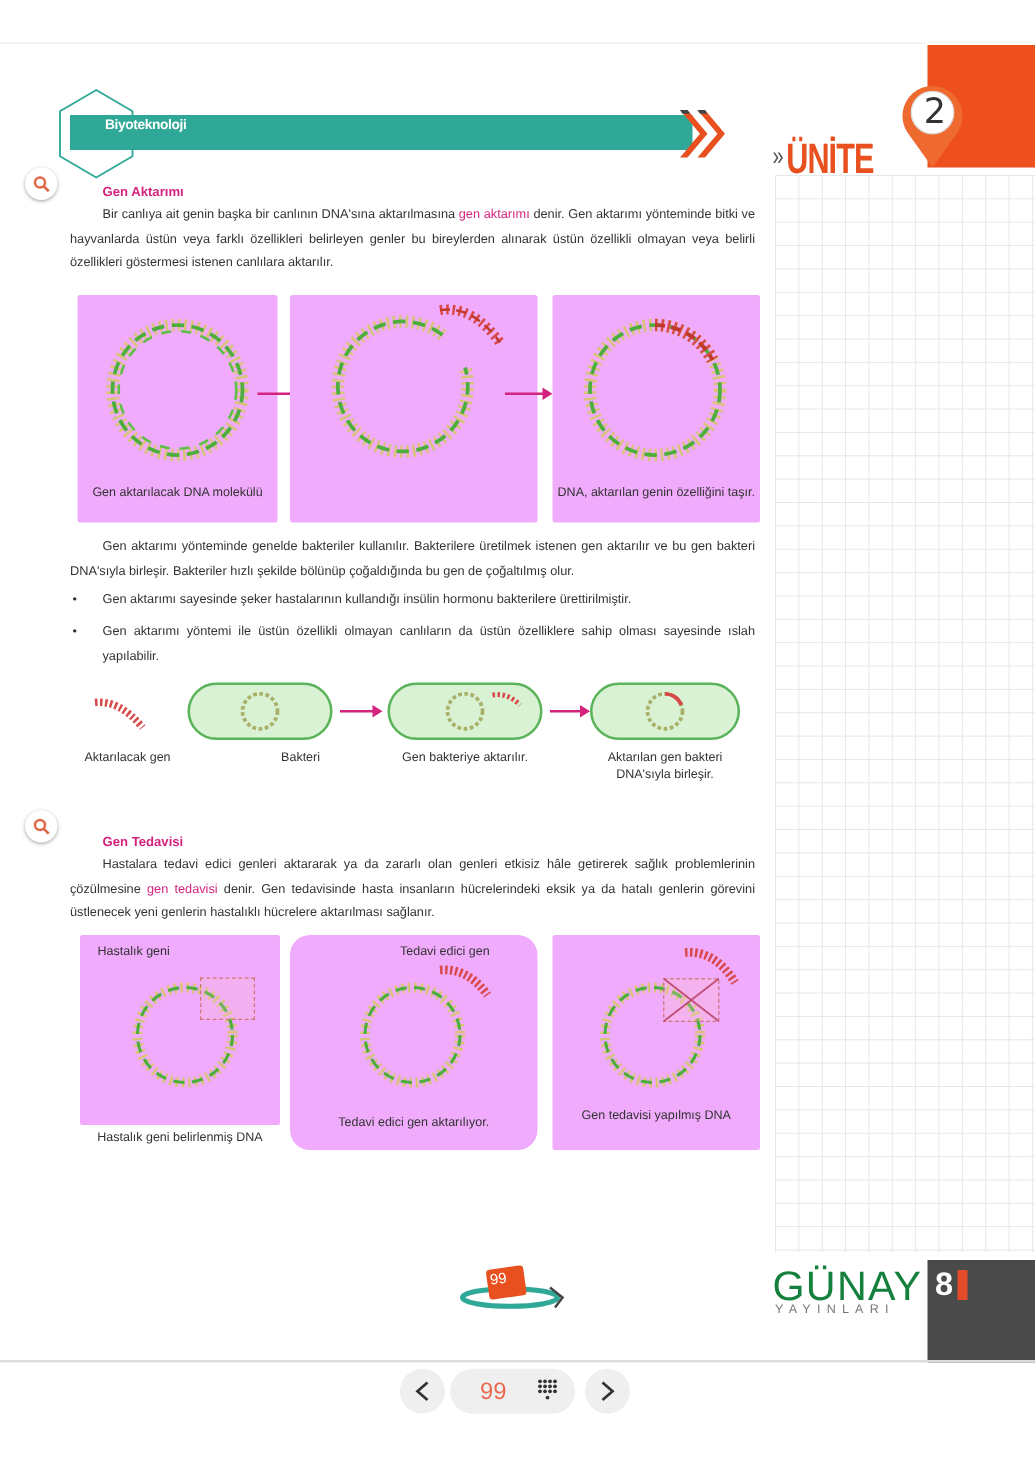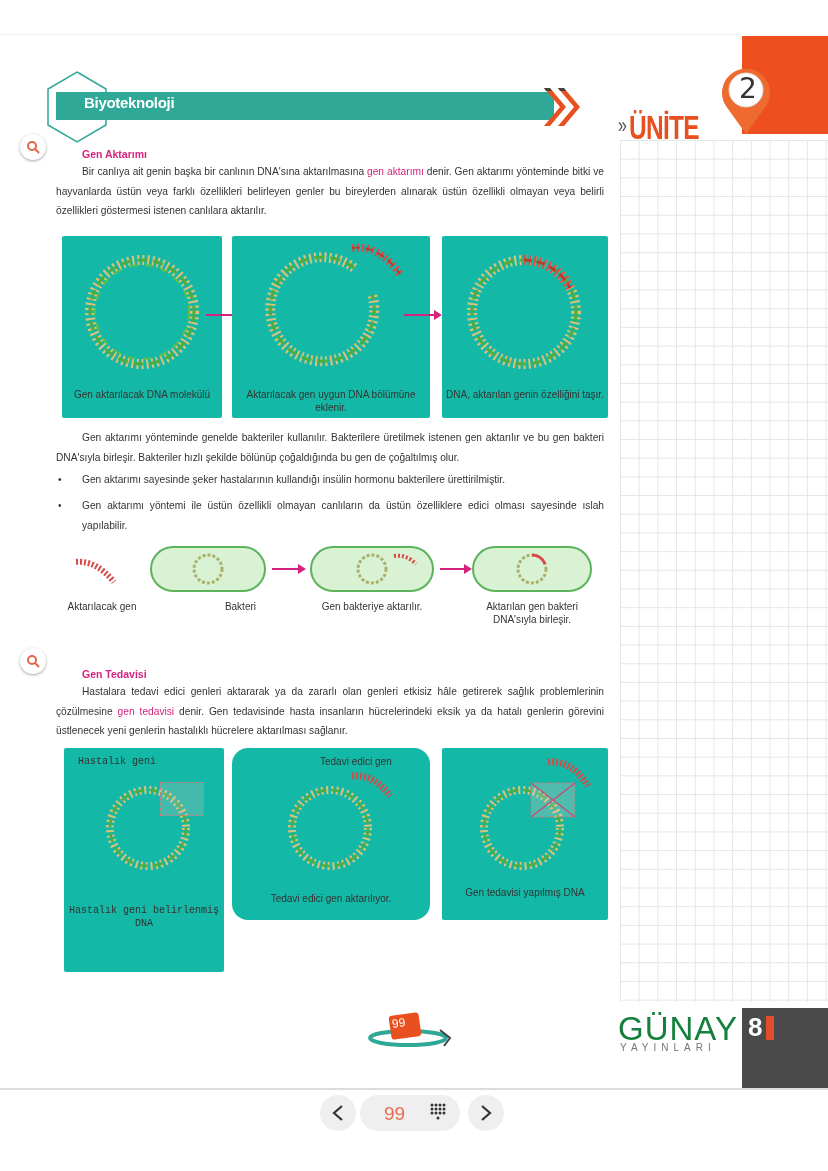--- a/index.html
+++ b/index.html
@@ -3,21 +3,21 @@
 <meta charset="utf-8">
 <style>
   * { box-sizing: border-box; margin: 0; padding: 0; }
   html, body { width: 828px; height: 1171px; background: #ffffff; overflow: hidden; }
   body { font-family: "Liberation Sans", "DejaVu Sans", sans-serif; color: #333; position: relative; }
 
   .top-rule { position: absolute; left: 0; top: 34px; width: 740px; height: 1px; background: #efefef; }
 
   
   .header-band { position: absolute; left: 56px; top: 92px; width: 498px; height: 28px; background: #2fa897; }
-  .header-title { position: absolute; left: 84px; top: 94px; font-size: 15px; font-weight: bold; color: #fff; letter-spacing: -0.3px; }
+  .header-title { position: absolute; left: 84px; top: 94px; font-size: 11px; font-weight: bold; color: #fff; letter-spacing: -0.3px; }
   .hex { position: absolute; left: 46px; top: 70px; width: 62px; height: 74px; }
   .chev { position: absolute; left: 540px; top: 84px; width: 44px; height: 46px; }
 
   
   .unit-block { position: absolute; left: 742px; top: 36px; width: 86px; height: 98px; background: #ee4f1e; }
   .unit-label { position: absolute; left: 618px; top: 108px; font-size: 34px; font-weight: bold; color: #e8501f; letter-spacing: -1px; transform: scaleX(0.72); transform-origin: left; font-family: "Liberation Sans", sans-serif; }
   .unit-label .arr { color: #555; font-size: 22px; font-weight: normal; vertical-align: 6px; margin-right: 4px; }
   .pin { position: absolute; left: 716px; top: 64px; width: 60px; height: 72px; }
   .pin-num { position: absolute; left: 730px; top: 72px; width: 36px; text-align: center; font-size: 28px; color: #333; font-family: "DejaVu Sans", sans-serif; }
 
@@ -32,21 +32,21 @@
   
   .mag { position: absolute; width: 26px; height: 26px; border-radius: 50%; background: #fff; box-shadow: 0 1px 3px rgba(0,0,0,0.35); display: flex; align-items: center; justify-content: center; }
   .mag svg { width: 14px; height: 14px; }
 
   .sec-title { position: absolute; font-size: 10.5px; font-weight: bold; color: #d4237f; }
   .para { position: absolute; font-size: 10.2px; line-height: 19.5px; color: #333; text-align: justify; }
   .para .indent { display: inline-block; width: 26px; }
   .hl { color: #d4237f; }
 
   
-  .panel { position: absolute; background: #14b8a6; border-radius: 2px; }
+  .panel { position: absolute; background: #f0abfc; border-radius: 2px; }
   .cap { position: absolute; left: 0; width: 100%; text-align: center; font-size: 10px; line-height: 13px; color: #333; }
   .cap-tl { position: absolute; font-size: 10px; color: #333; }
   .ring { position: absolute; }
   .arrow { position: absolute; height: 2px; background: #d4237f; }
   .arrow::after { content: ""; position: absolute; right: -2px; top: -4px; border-left: 8px solid #d4237f; border-top: 5px solid transparent; border-bottom: 5px solid transparent; }
 
   .bullet { position: absolute; left: 58px; font-size: 10px; color: #333; }
 
   
   .bact { position: absolute; height: 46px; background: #d9f2d3; border: 2px solid #5bb35b; border-radius: 24px; }
@@ -115,39 +115,38 @@
 <div class="arrow" style="left:206px; top:314px; width:38px;"></div>
 <div class="panel" style="left:232px; top:236px; width:198px; height:182px;">
   <svg class="ring" style="left:32px; top:14px;" width="124" height="124" viewBox="0 0 124 124">
     <path d="M90 18 A52 52 0 1 0 108 44" fill="none" stroke="#d9c27a" stroke-width="10" stroke-dasharray="2 3"></path>
     <path d="M90 18 A52 52 0 1 0 108 44" fill="none" stroke="#4cae3c" stroke-width="3" stroke-dasharray="10 6"></path>
   </svg>
   <svg class="ring" style="left:116px; top:4px;" width="60" height="40" viewBox="0 0 60 40">
     <path d="M4 8 Q30 4 52 34" fill="none" stroke="#d84a4a" stroke-width="8" stroke-dasharray="2 3"></path>
     <path d="M4 8 Q30 4 52 34" fill="none" stroke="#c0392b" stroke-width="2" stroke-dasharray="8 5"></path>
   </svg>
-  <div class="cap" style="top:152px;">Aktarılacak gen uygun DNA bölümüne eklenir.</div>
 </div>
 <div class="arrow" style="left:404px; top:314px; width:36px;"></div>
 <div class="panel" style="left:442px; top:236px; width:166px; height:182px;">
   <svg class="ring" style="left:20px; top:14px;" width="124" height="124" viewBox="0 0 124 124">
     <circle cx="62" cy="62" r="52" fill="none" stroke="#d9c27a" stroke-width="10" stroke-dasharray="2 3"></circle>
     <circle cx="62" cy="62" r="52" fill="none" stroke="#4cae3c" stroke-width="3" stroke-dasharray="10 6"></circle>
     <path d="M62 10 A52 52 0 0 1 108 38" fill="none" stroke="#d84a4a" stroke-width="10" stroke-dasharray="2 3"></path>
     <path d="M62 10 A52 52 0 0 1 108 38" fill="none" stroke="#c0392b" stroke-width="3" stroke-dasharray="8 5"></path>
   </svg>
   <div class="cap" style="top:152px;">DNA, aktarılan genin özelliğini taşır.</div>
 </div>
 
 <div class="para" style="left:56px; top:428px; width:548px;"><span class="indent"></span><span>Gen aktarımı yönteminde genelde bakteriler kullanılır. Bakterilere üretilmek istenen gen aktarılır ve bu gen bakteri DNA'sıyla birleşir. Bakteriler hızlı şekilde bölünüp çoğaldığında bu gen de çoğaltılmış olur.</span></div>
 
 <div class="bullet" style="top:474px;">•</div>
 <div class="para" style="left:82px; top:470px; width:522px;">Gen aktarımı sayesinde şeker hastalarının kullandığı insülin hormonu bakterilere ürettirilmiştir.</div>
 <div class="bullet" style="top:500px;">•</div>
-<div class="para" style="left:82px; top:496px; width:522px;">Gen aktarımı yöntemi ile üstün özellikli olmayan canlıların da üstün özelliklere edici olması sayesinde ıslah yapılabilir.</div>
+<div class="para" style="left:82px; top:496px; width:522px;">Gen aktarımı yöntemi ile üstün özellikli olmayan canlıların da üstün özelliklere sahip olması sayesinde ıslah yapılabilir.</div>
 
 <svg class="ring" style="left:74px; top:556px;" width="44" height="30" viewBox="0 0 44 30">
   <path d="M2 6 Q22 4 40 26" fill="none" stroke="#d84a4a" stroke-width="6" stroke-dasharray="2 2"></path>
 </svg>
 <div class="bact-cap" style="left:64px; top:600px; width:76px;">Aktarılacak gen</div>
 
 <div class="bact" style="left:150px; top:546px; width:116px;">
   <svg class="ring" style="left:38px; top:3px;" width="36" height="36" viewBox="0 0 36 36">
       <circle cx="18" cy="18" r="14" fill="none" stroke="#a9b06a" stroke-width="3" stroke-dasharray="3 2"></circle>
     </svg>
@@ -178,21 +177,21 @@
 
 <div class="mag" style="left:20px; top:648px;">
   <svg viewBox="0 0 14 14">
       <circle cx="6" cy="6" r="4" fill="none" stroke="#e0674a" stroke-width="2"></circle>
       <line x1="9" y1="9" x2="13" y2="13" stroke="#e0674a" stroke-width="2"></line>
     </svg>
 </div>
 <div class="sec-title" style="left:82px; top:668px;">Gen Tedavisi</div>
 <div class="para" style="left:56px; top:682px; width:548px;"><span class="indent"></span><span>Hastalara tedavi edici genleri aktararak ya da zararlı olan genleri etkisiz hâle getirerek sağlık problemlerinin çözülmesine </span><span class="hl">gen tedavisi</span><span> denir. Gen tedavisinde hasta insanların hücrelerindeki eksik ya da hatalı genlerin görevini üstlenecek yeni genlerin hastalıklı hücrelere aktarılması sağlanır.</span></div>
 
-<div class="panel" style="left:64px; top:748px; width:160px; height:224px;font-family:Liberation Mono, monospace;">
+<div class="panel" style="left:64px; top:748px; width:160px; height:152px;">
   <div class="cap-tl" style="left:14px; top:8px;">Hastalık geni</div>
   <svg class="ring" style="left:38px; top:34px;" width="92" height="92" viewBox="0 0 92 92">
     <circle cx="46" cy="46" r="38" fill="none" stroke="#d9c27a" stroke-width="8" stroke-dasharray="2 3"></circle>
     <circle cx="46" cy="46" r="38" fill="none" stroke="#4cae3c" stroke-width="2.5" stroke-dasharray="9 6"></circle>
   </svg>
   <div style="position:absolute; left:96px; top:34px; width:44px; height:34px; border:1px dashed #c77; background:rgba(255,200,200,0.2);"></div>
   <div class="cap" style="top:138px;margin-top:18px;">Hastalık geni belirlenmiş DNA</div>
 </div>
 <div class="panel" style="left:232px; top:748px; width:198px; height:172px;border-radius:16px;">
   <div class="cap-tl" style="left:88px; top:8px;">Tedavi edici gen</div>

